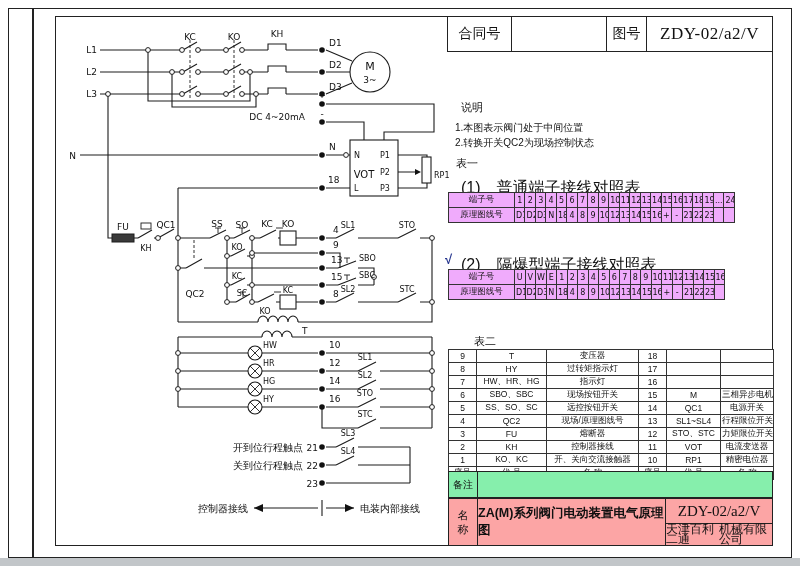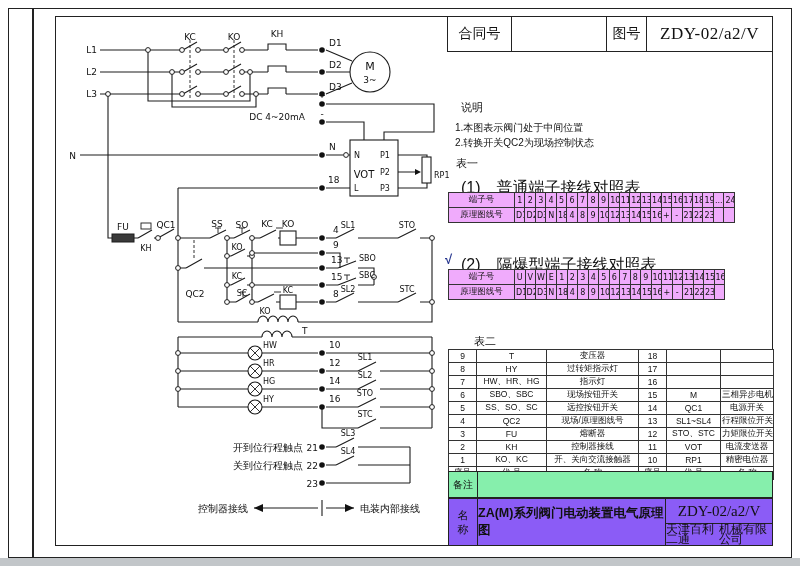--- a/index.html
+++ b/index.html
@@ -36,21 +36,21 @@
   table.term td{border:1px solid #333;font-size:8px;text-align:center;height:14px;padding:0 1px;
     white-space:nowrap;overflow:hidden;font-family:"DejaVu Sans",sans-serif;}
   table.term td.lbl{font-size:8.5px;font-family:"Liberation Sans",sans-serif;}
   table.comp{border-collapse:collapse;table-layout:fixed;width:325px;background:#fff;}
   table.comp td{border:1px solid #333;font-size:8.5px;text-align:center;height:10.8px;padding:0 1px;
     white-space:nowrap;overflow:hidden;}
   .checkmark{color:#2a3990;font-size:13px;font-weight:bold;}
   .remarks{left:448px;top:471px;width:325px;height:27px;border:1.4px solid #222;display:flex;background:#86efac;}
   .remarks .rl{width:28px;border-right:1.2px solid #222;display:flex;align-items:center;justify-content:center;font-size:10px;}
   .remarks .rt{flex:1;display:flex;align-items:center;justify-content:center;font-size:9.5px;letter-spacing:2.5px;}
-  .nameblock{left:448px;top:498px;width:325px;height:48px;border:1.6px solid #222;display:flex;background:#8b5cf6;}
+  .nameblock{left:448px;top:498px;width:325px;height:48px;border:1.6px solid #222;display:flex;background:#fca5a5;}
   .nameblock .nl{width:28px;border-right:1.2px solid #222;display:flex;align-items:center;justify-content:center;}
   .nameblock .nl span{width:13px;font-size:11px;line-height:14px;word-break:break-all;text-align:center;}
   .nameblock .nt{flex:1;display:flex;align-items:center;justify-content:center;font-size:12.5px;font-weight:600;border-right:1.2px solid #222;}
   .nameblock .nr{width:106px;display:flex;flex-direction:column;}
   .nameblock .nr .dno{height:24px;border-bottom:1.2px solid #222;display:flex;align-items:center;justify-content:center;
     font-family:"Liberation Serif","DejaVu Serif",serif;font-size:15px;}
   .nameblock .nr .comp{flex:1;display:flex;align-items:center;justify-content:center;font-size:12px;line-height:9.5px;}
 </style>
 </head>
 <body>

